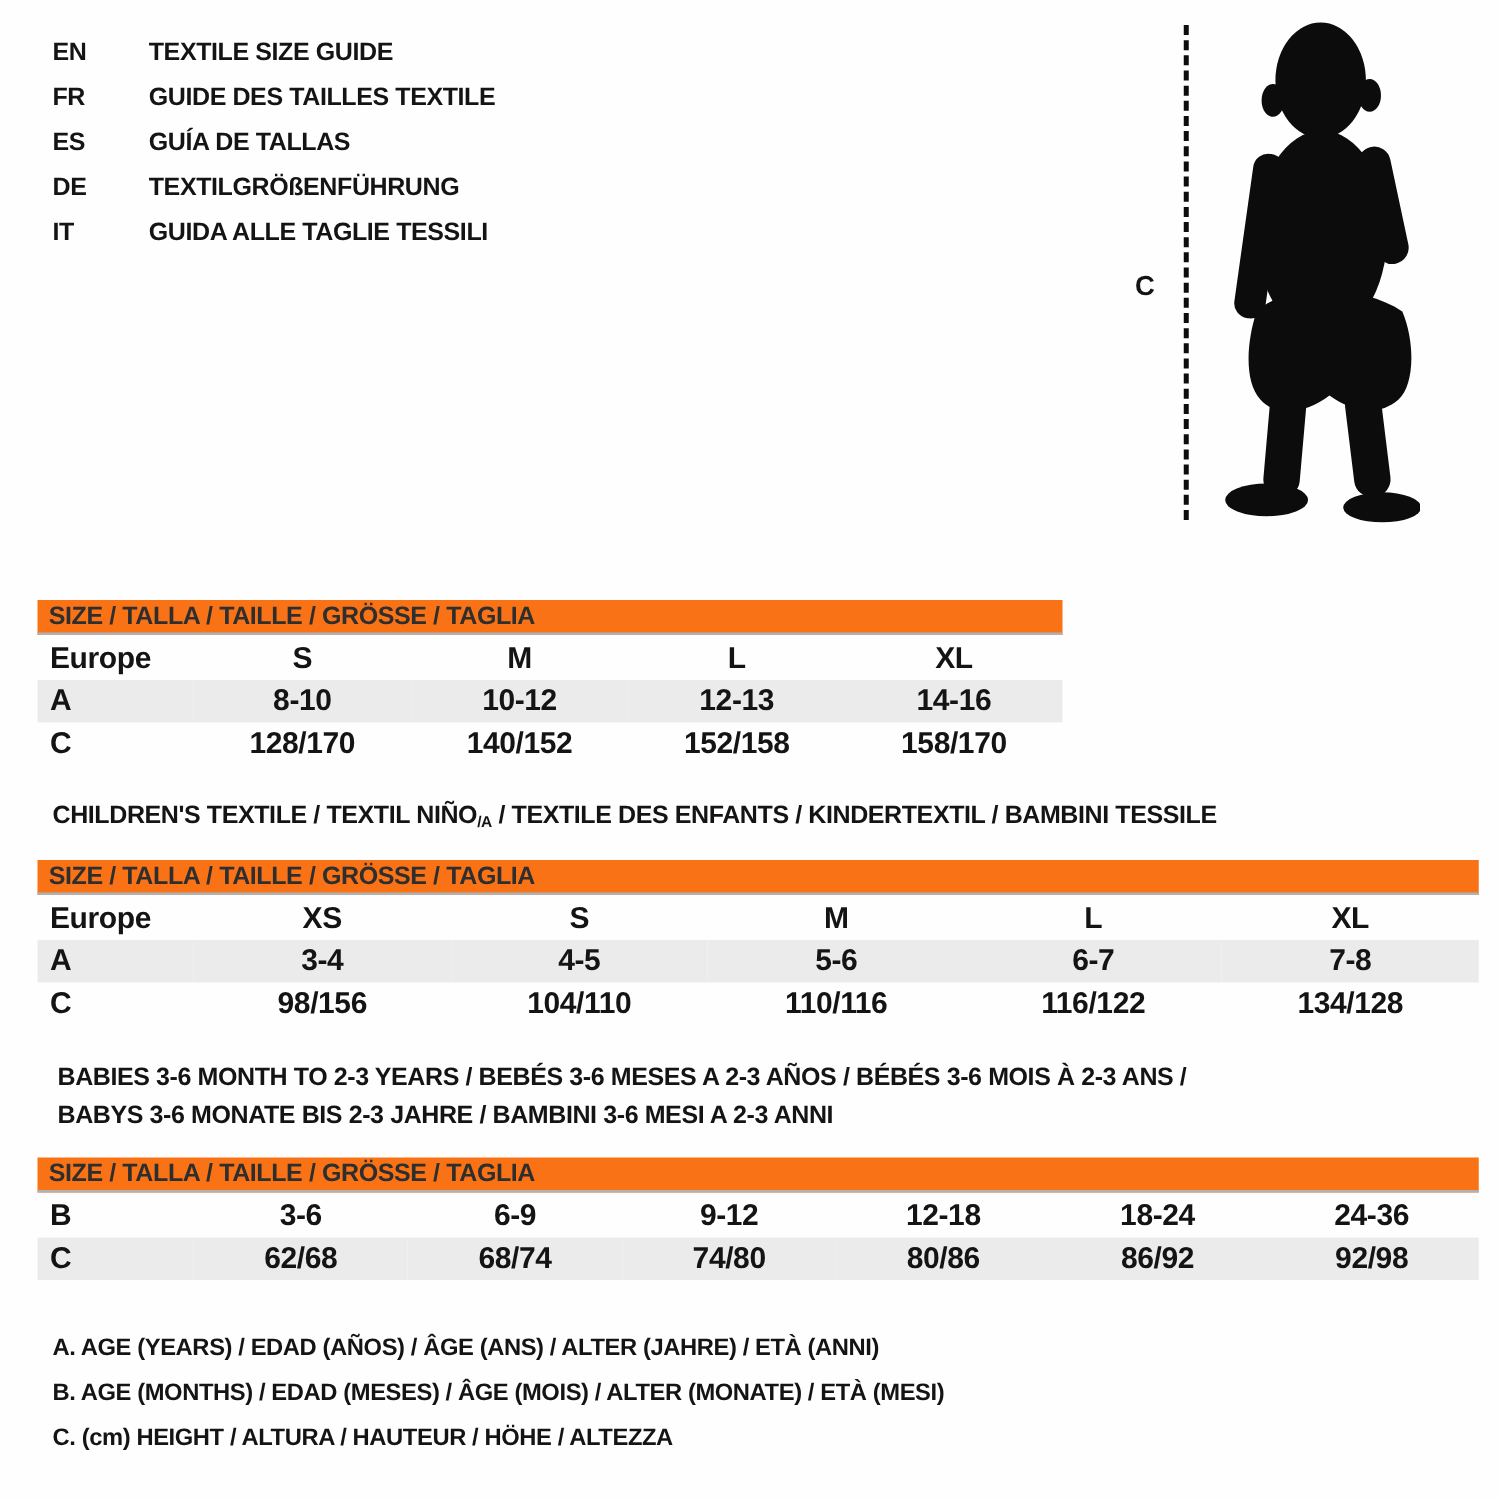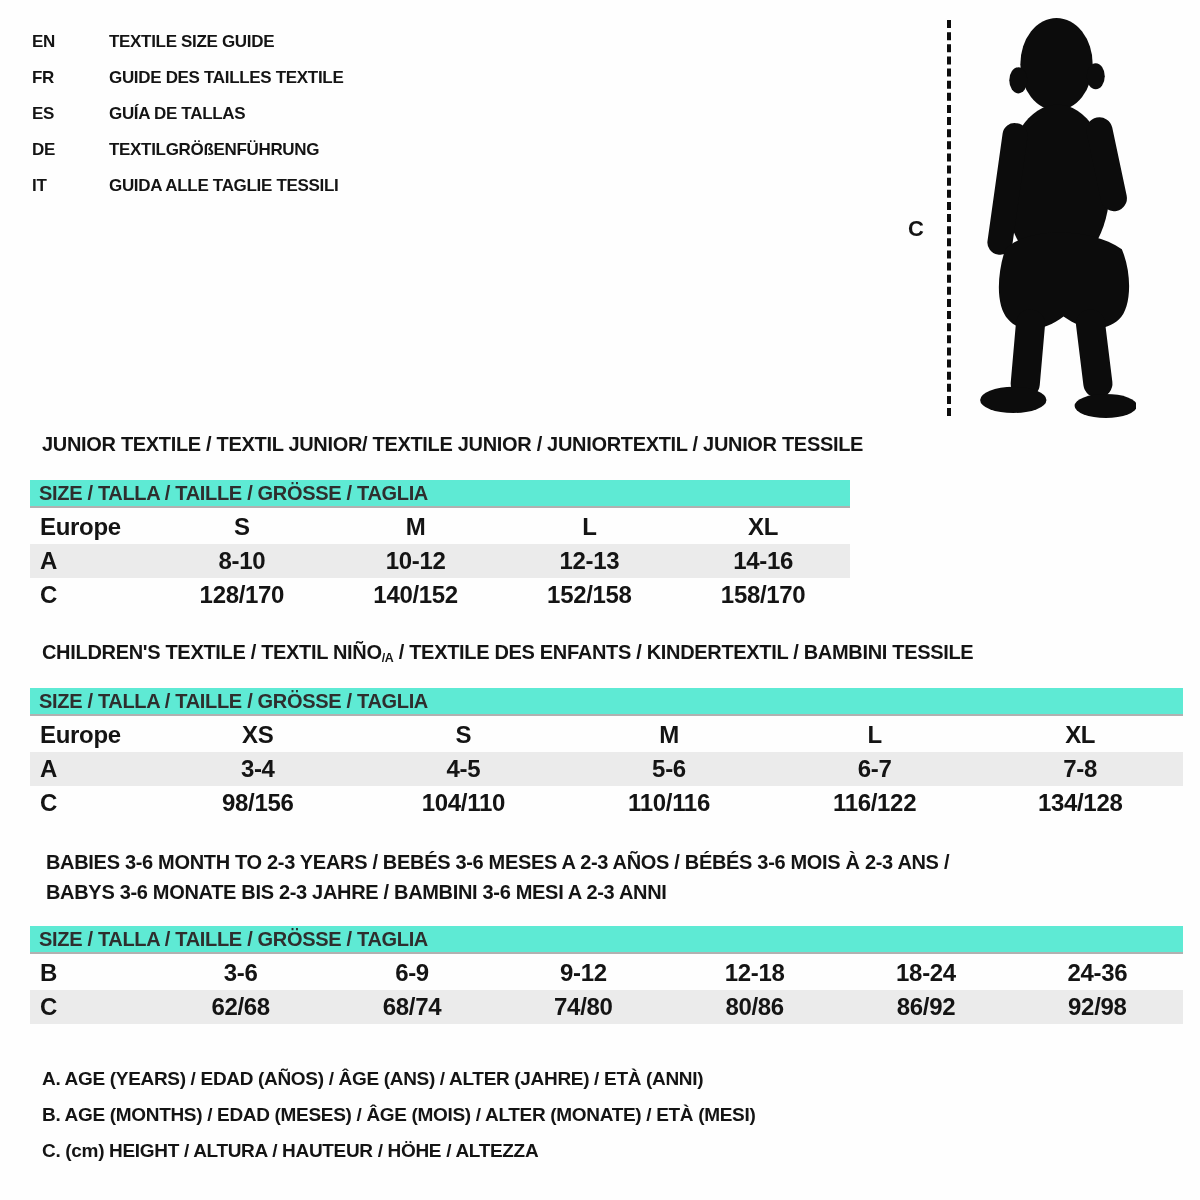--- a/index.html
+++ b/index.html
@@ -2,39 +2,39 @@
 <html><head>
 <meta charset="utf-8">
 <style>
   html,body{margin:0;padding:0;background:#fff;}
   .page{
     position:relative;width:1200px;height:1200px;background:#fefefe;
     font-family:"Liberation Sans",sans-serif;font-weight:700;color:#141414;
     letter-spacing:-0.02em;overflow:hidden;
   }
   
-  .lang-block{position:absolute;left:32px;top:24px;font-size:17px;}
+  .lang-block{position:absolute;left:42px;top:24px;font-size:20px;}
   .lang-row{display:flex;height:36px;align-items:center;}
   .lang-code{width:77px;flex:0 0 77px;}
   
   .c-label{position:absolute;left:908px;top:216px;font-size:22px;}
   .measure-line{position:absolute;left:947px;top:20px;height:396px;width:0;border-left:4px dashed #0d0d0d;}
   .silhouette{position:absolute;left:968px;top:16px;width:168px;height:402px;}
   
   .sec-heading{position:absolute;margin:0;font-size:20px;font-weight:700;white-space:nowrap;}
   .junior-heading{left:42px;top:433px;}
   .children-heading{left:42px;top:641px;}
   .babies-heading{left:46px;top:847px;line-height:30px;white-space:normal;width:980px;}
   .sub{font-size:0.62em;vertical-align:-0.28em;}
   
   .table-wrap{position:absolute;left:30px;}
   .table-wrap.junior{top:480px;width:820px;}
   .table-wrap.children{top:688px;width:1153px;}
   .table-wrap.babies{top:926px;width:1153px;}
-  .size-bar{height:26px;line-height:26px;background:#5eead4;border-bottom:2px solid #b1b1b1;
+  .size-bar{height:26px;line-height:26px;background:#f97316;border-bottom:2px solid #b1b1b1;
     padding-left:9px;font-size:20px;color:#2e2e2e;margin-bottom:2px;}
   table{width:100%;border-collapse:collapse;table-layout:fixed;font-size:24px;}
   td{height:34px;text-align:center;padding:0;}
   td.row-label{width:115px;text-align:left;padding-left:10px;}
   tr.shaded{background:#ebebeb;}
   
   .legend{position:absolute;left:42px;top:1061px;font-size:19px;line-height:36px;}
 </style>
 </head>
 <body>
@@ -75,21 +75,20 @@
       <rect x="26" y="106" width="25" height="132" rx="12" transform="rotate(8 38 170)"></rect>
       <rect x="124" y="100" width="26" height="95" rx="13" transform="rotate(-12 137 148)"></rect>
       <path d="M36,232 C58,210 120,210 152,232 C163,258 161,292 149,302 C133,316 112,312 94,299 C76,313 52,317 39,302 C26,288 28,256 36,232 Z"></path>
       <rect x="44" y="292" width="29" height="88" rx="14" transform="rotate(5 58 336)"></rect>
       <rect x="110" y="292" width="29" height="88" rx="14" transform="rotate(-7 124 336)"></rect>
       <ellipse cx="44" cy="382" rx="33" ry="13"></ellipse>
       <ellipse cx="136" cy="388" rx="31" ry="12"></ellipse>
     </g>
   </svg>
 
-  <h2 class="sec-heading junior-heading">JUNIOR TEXTILE / TEXTIL JUNIOR/ TEXTILE JUNIOR / JUNIORTEXTIL / JUNIOR TESSILE</h2>
   <div class="table-wrap junior">
     <div class="size-bar">SIZE / TALLA / TAILLE / GRÖSSE / TAGLIA</div>
     <table>
       <tbody>
           <tr>
             <td class="row-label">Europe</td>
             <td>S</td>
             <td>M</td>
             <td>L</td>
             <td>XL</td>

